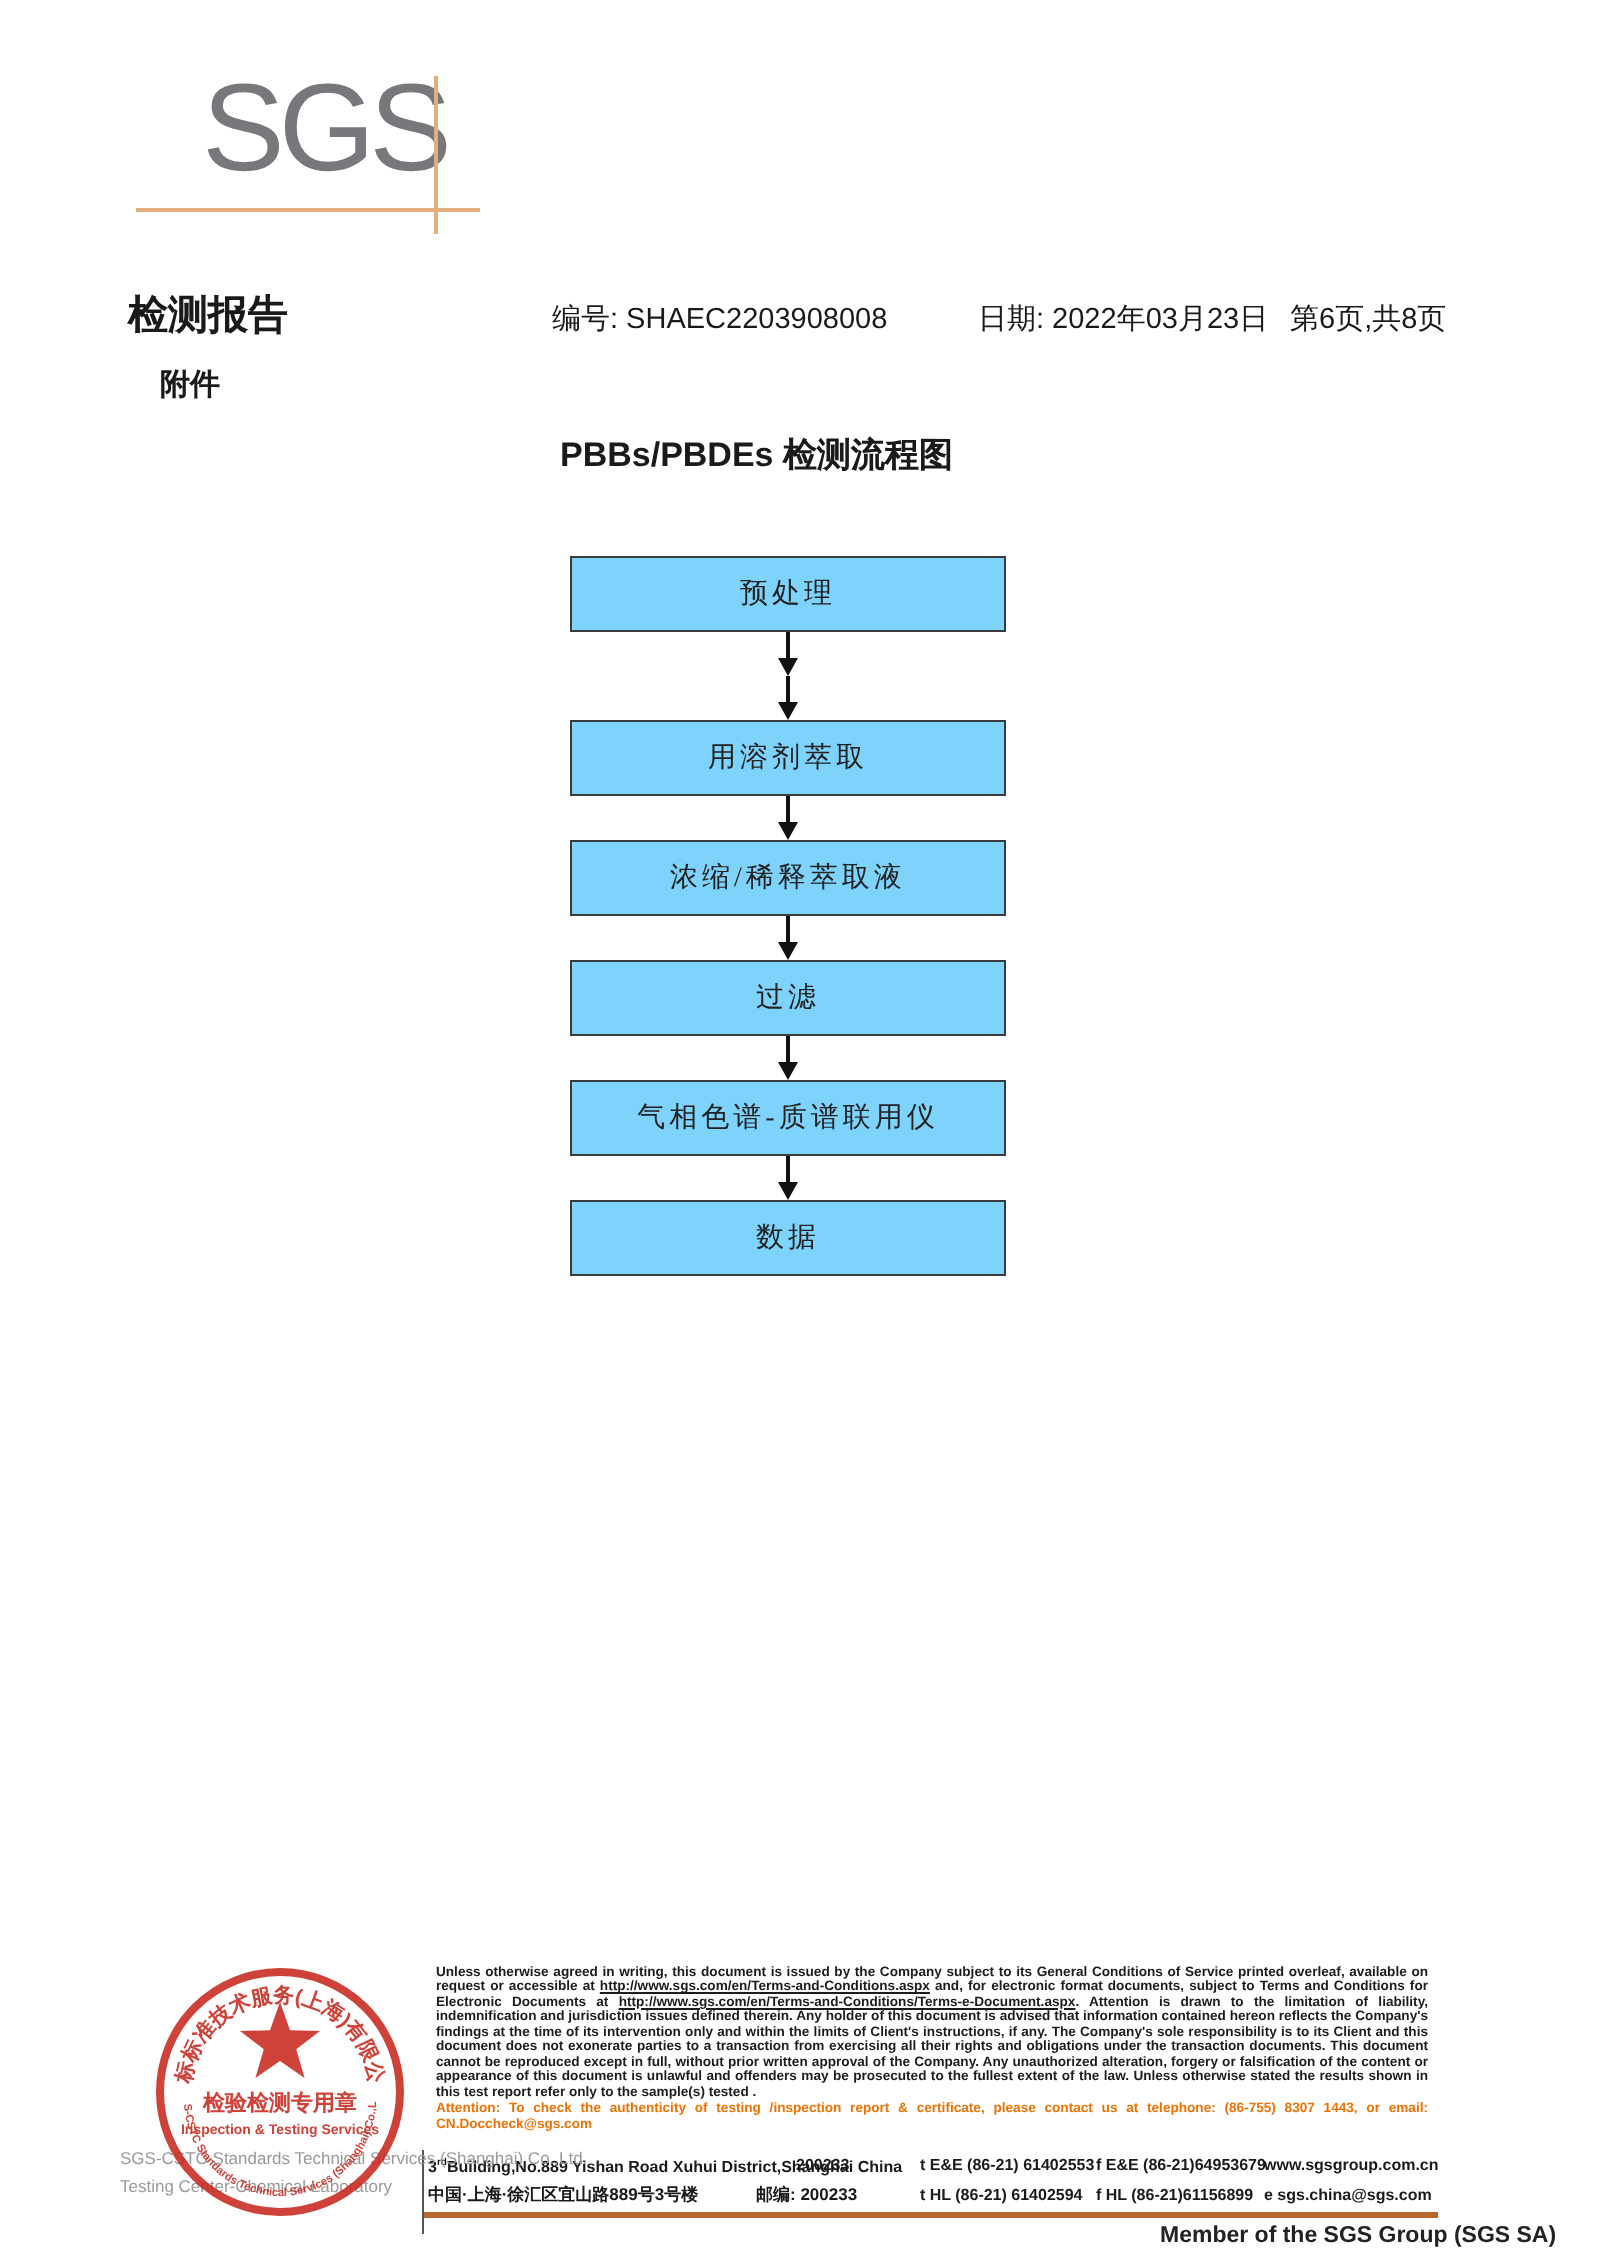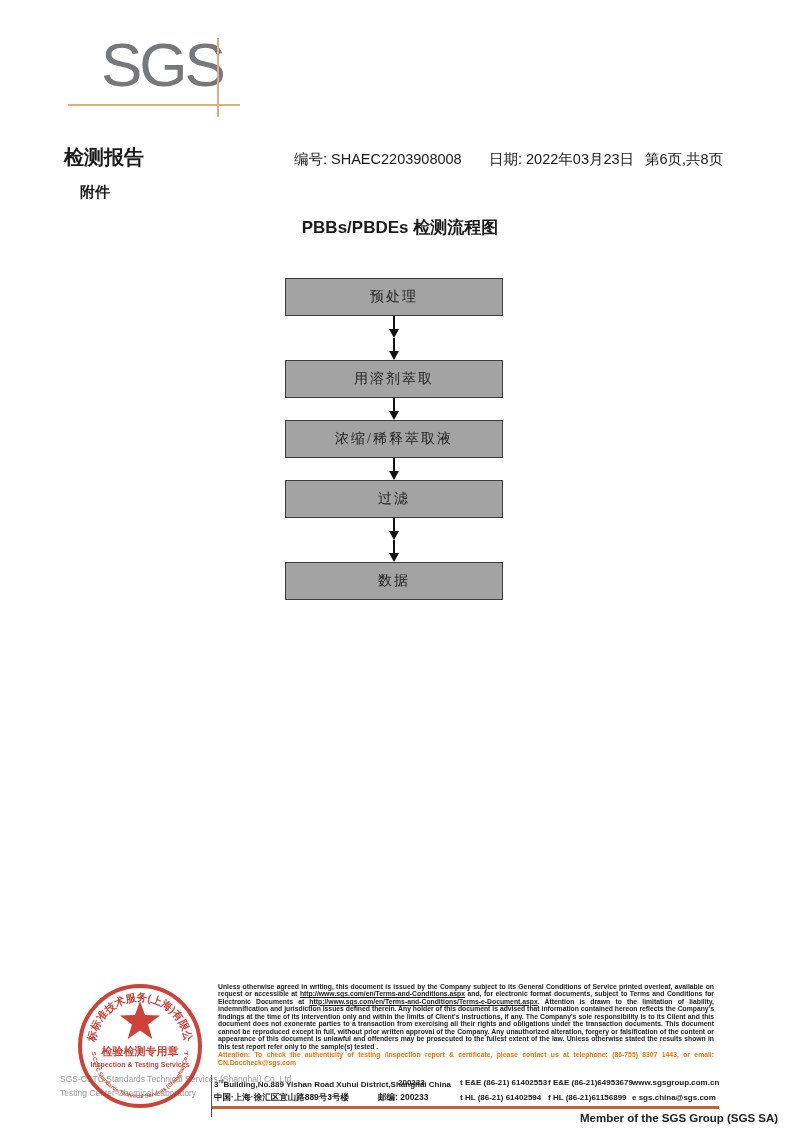--- a/index.html
+++ b/index.html
@@ -9,30 +9,30 @@
 
   
   .logo-text{left:101px;top:34px;font-size:62px;font-weight:400;letter-spacing:-3px;
              color:#77787b;font-family:"Liberation Sans",sans-serif;line-height:1;}
   .logo-hline{left:68px;top:104px;width:172px;height:2px;background:#e5ac7c;}
   .logo-vline{left:217px;top:38px;width:2px;height:79px;background:#e5ac7c;}
 
   
   .report-title{left:64px;top:144px;font-size:20px;font-weight:bold;}
   .hdr{top:150px;font-size:14.5px;}
-  .hdr-no{left:294px;}
+  .hdr-no{left:276px;}
   .hdr-date{left:489px;}
   .hdr-page{left:645px;}
   .attachment{left:64px;top:183px;font-size:15px;font-weight:bold;padding-left:16px;}
 
   
-  .fc-title{left:280px;top:216px;width:240px;text-align:center;font-size:17px;font-weight:bold;}
+  .fc-title{left:280px;top:216px;width:240px;font-size:17px;font-weight:bold;}
   .flowchart{left:285px;top:278px;width:218px;display:flex;flex-direction:column;align-items:center;}
   .fc-box{width:216px;height:36px;border:1px solid #3c3c3c;display:flex;align-items:center;justify-content:center;
-          font-size:14px;color:#222;background:#a3a3a3;
+          font-size:14px;color:#222;background:#7dd3fc;
           font-family:"Liberation Serif","DejaVu Serif",serif;letter-spacing:2px;}
   .fc-arrow{height:22px;display:flex;flex-direction:column;align-items:center;}
   .fc-arrow .shaft{width:2px;height:13px;background:#111;}
   .fc-arrow .head{width:0;height:0;border-left:5px solid transparent;border-right:5px solid transparent;
                   border-top:9px solid #111;}
 
   
   .footer-text{left:218px;top:983px;width:496px;font-size:6.8px;line-height:7.45px;
                font-weight:700;color:#1c1c1c;text-align:justify;}
   .footer-text .u{text-decoration:underline;}
@@ -85,20 +85,21 @@
   <div class="fc-box">浓缩/稀释萃取液</div>
   <div class="fc-arrow">
       <div class="shaft"></div>
       <div class="head"></div>
     </div>
   <div class="fc-box">过滤</div>
   <div class="fc-arrow">
       <div class="shaft"></div>
       <div class="head"></div>
     </div>
+  <div class="fc-box">气相色谱-质谱联用仪</div>
   <div class="fc-arrow">
       <div class="shaft"></div>
       <div class="head"></div>
     </div>
   <div class="fc-box">数据</div>
 </div>
 
 <div class="abs company-gray cg1">SGS-CSTC Standards Technical Services (Shanghai) Co.,Ltd.</div>
 <div class="abs company-gray cg2">Testing Center-Chemical Laboratory</div>
 

